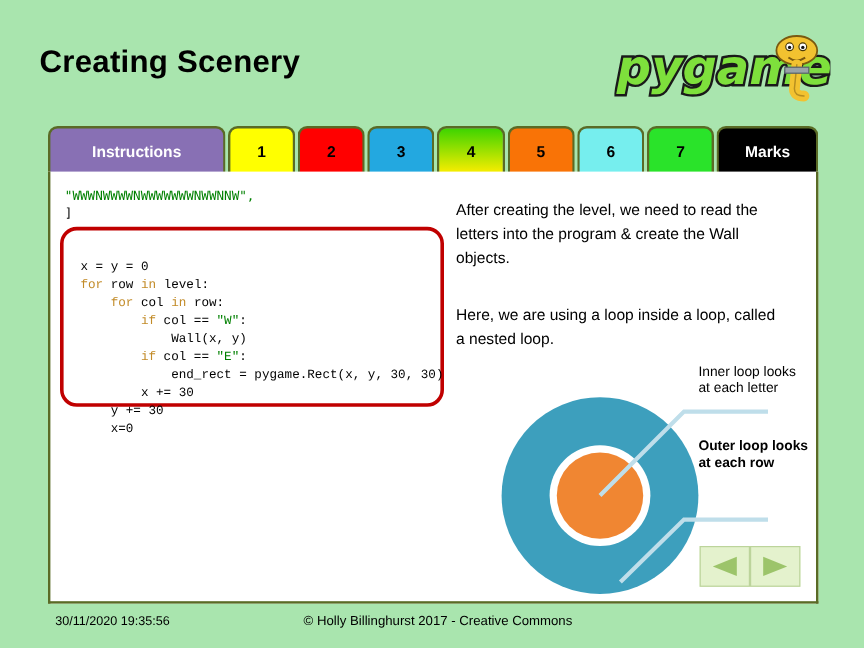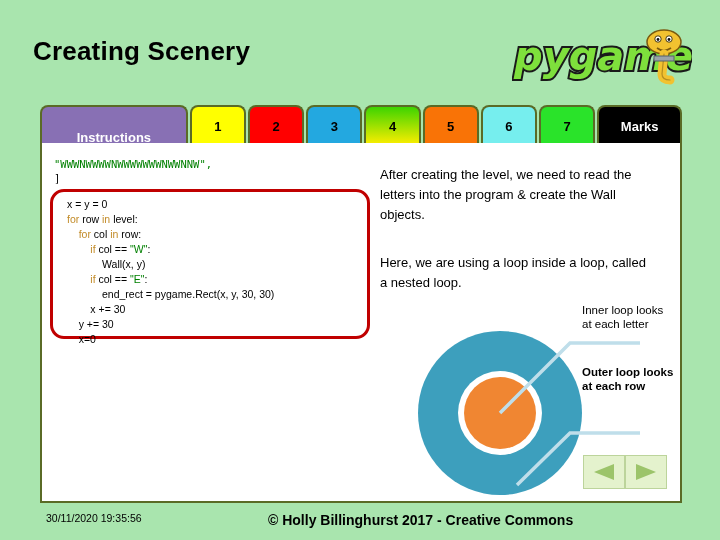--- a/index.html
+++ b/index.html
@@ -93,22 +93,22 @@
     top: 46px;
     width: 320px;
     height: 150px;
     border: 3px solid #c00000;
     border-radius: 14px;
     box-sizing: border-box;
   }
   #code-main {
     position: absolute;
     left: 14px;
-    top: 5px;
-    font-family: Liberation Sans, sans-serif;
+    top: 24px;
+    font-family: Liberation Mono, monospace;
     font-size: 10.5px;
     line-height: 15px;
     white-space: pre;
   }
   #code-bottom {
     position: absolute;
     left: 12px;
     top: 208px;
     font-family: "DejaVu Sans Mono", monospace;
     font-size: 10.5px;
@@ -176,25 +176,24 @@
   
   #footer-date {
     position: absolute;
     left: 46px;
     top: 512px;
     font-size: 10.5px;
     color: #000000;
   }
   #footer-credit {
     position: absolute;
-    left: 268px;
+    left: 253px;
     top: 512px;
-    font-size: 14px;
-    color: #000000;
-    font-weight: bold;
+    font-size: 11px;
+    color: #000000;
   }
 </style>
 </head>
 <body>
 
 <div id="slide-title">Creating Scenery</div>
 
 <div id="pygame-logo">
   <svg width="180" height="58" viewBox="0 0 180 58" xmlns="http://www.w3.org/2000/svg">
     <g>
@@ -212,21 +211,21 @@
         <path d="M145 20 Q151.5 25 159 20" stroke="#7a5a10" stroke-width="1.6" fill="none"></path>
         <path d="M152 26 L150 46 Q150 52 158 52" stroke="#f2c230" stroke-width="9" fill="none" stroke-linecap="round"></path>
         <path d="M152 26 L150 46 Q150 52 158 52" stroke="#7a5a10" stroke-width="1.2" fill="none" stroke-linecap="round" opacity="0.5"></path>
         <rect x="142" y="28" width="20" height="5" fill="#9aa3a8" stroke="#55606a" stroke-width="1"></rect>
       </g>
     </g>
   </svg>
 </div>
 
 <div id="tab-bar">
-    <div class="tab" style="width: 150px; background-color: rgb(136, 112, 180); color: rgb(255, 255, 255); align-items: flex-end;">
+    <div class="tab" style="width: 150px; background-color: rgb(136, 112, 180); color: rgb(255, 255, 255);">
       <span>Instructions</span>
     </div>
     <div class="tab" style="width: 57px; background-color: rgb(255, 255, 0); color: rgb(0, 0, 0);">
       <span>1</span>
     </div>
     <div class="tab" style="width: 57px; background-color: rgb(255, 0, 0); color: rgb(0, 0, 0);">
       <span>2</span>
     </div>
     <div class="tab" style="width: 57px; background-color: rgb(35, 168, 224); color: rgb(0, 0, 0);">
       <span>3</span>

